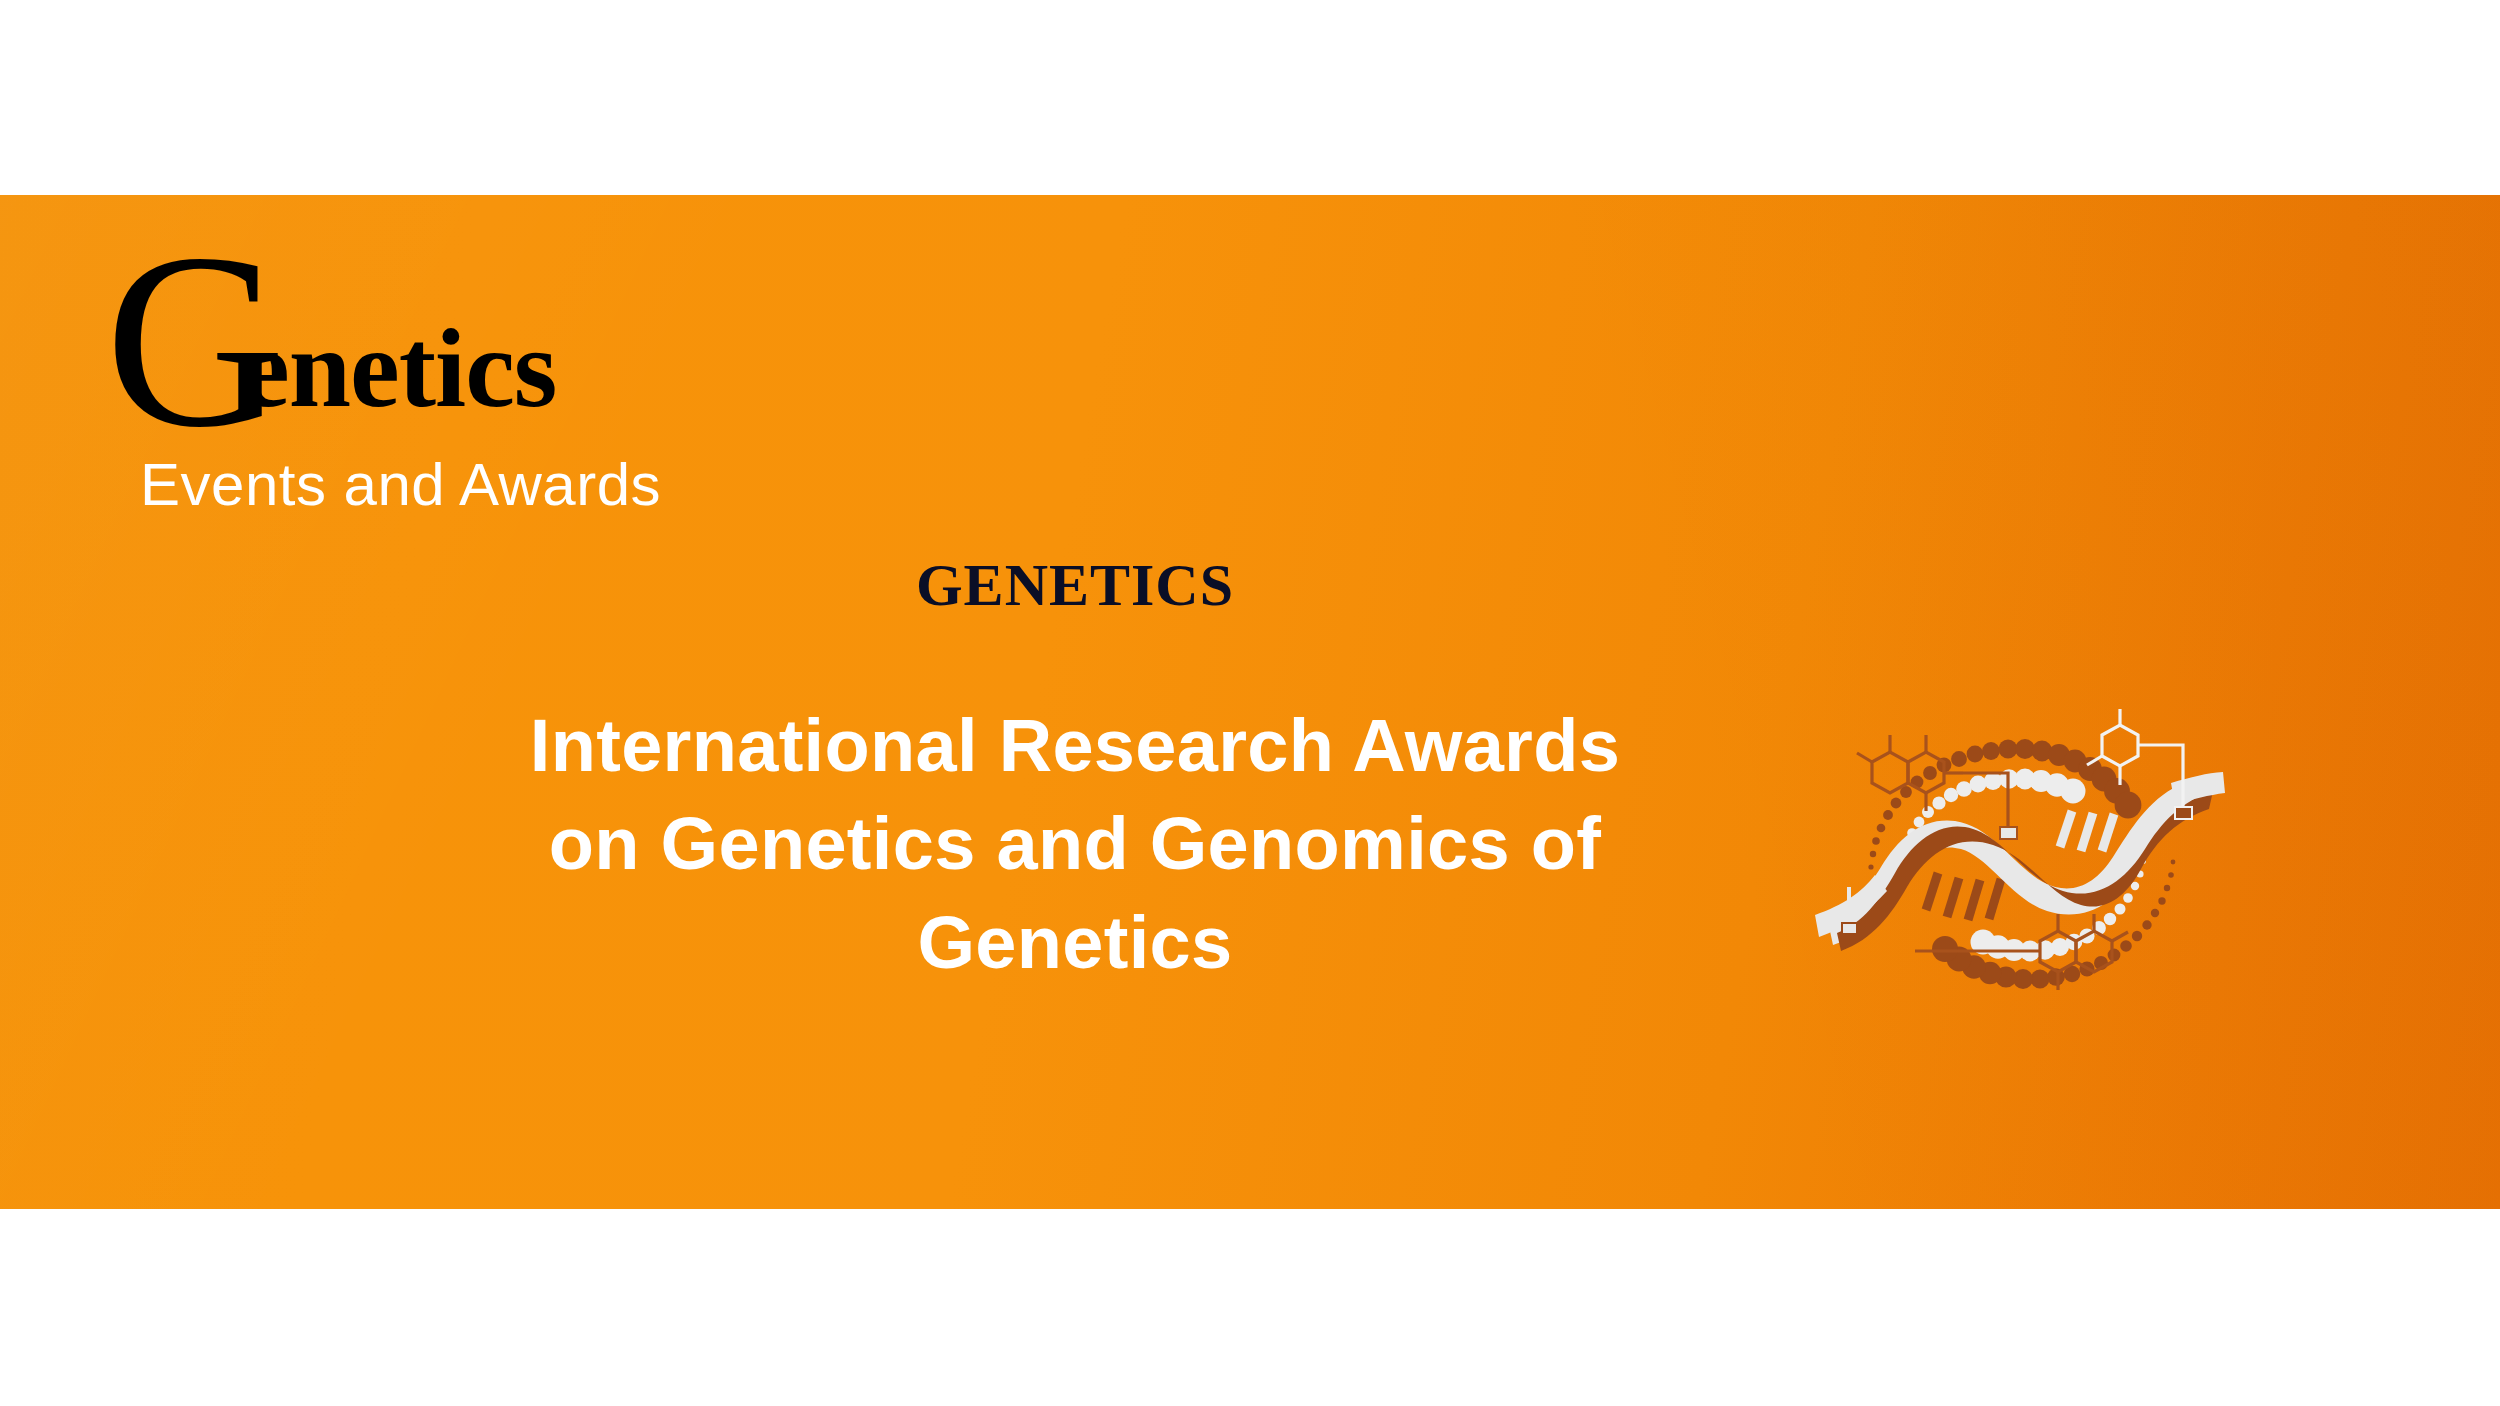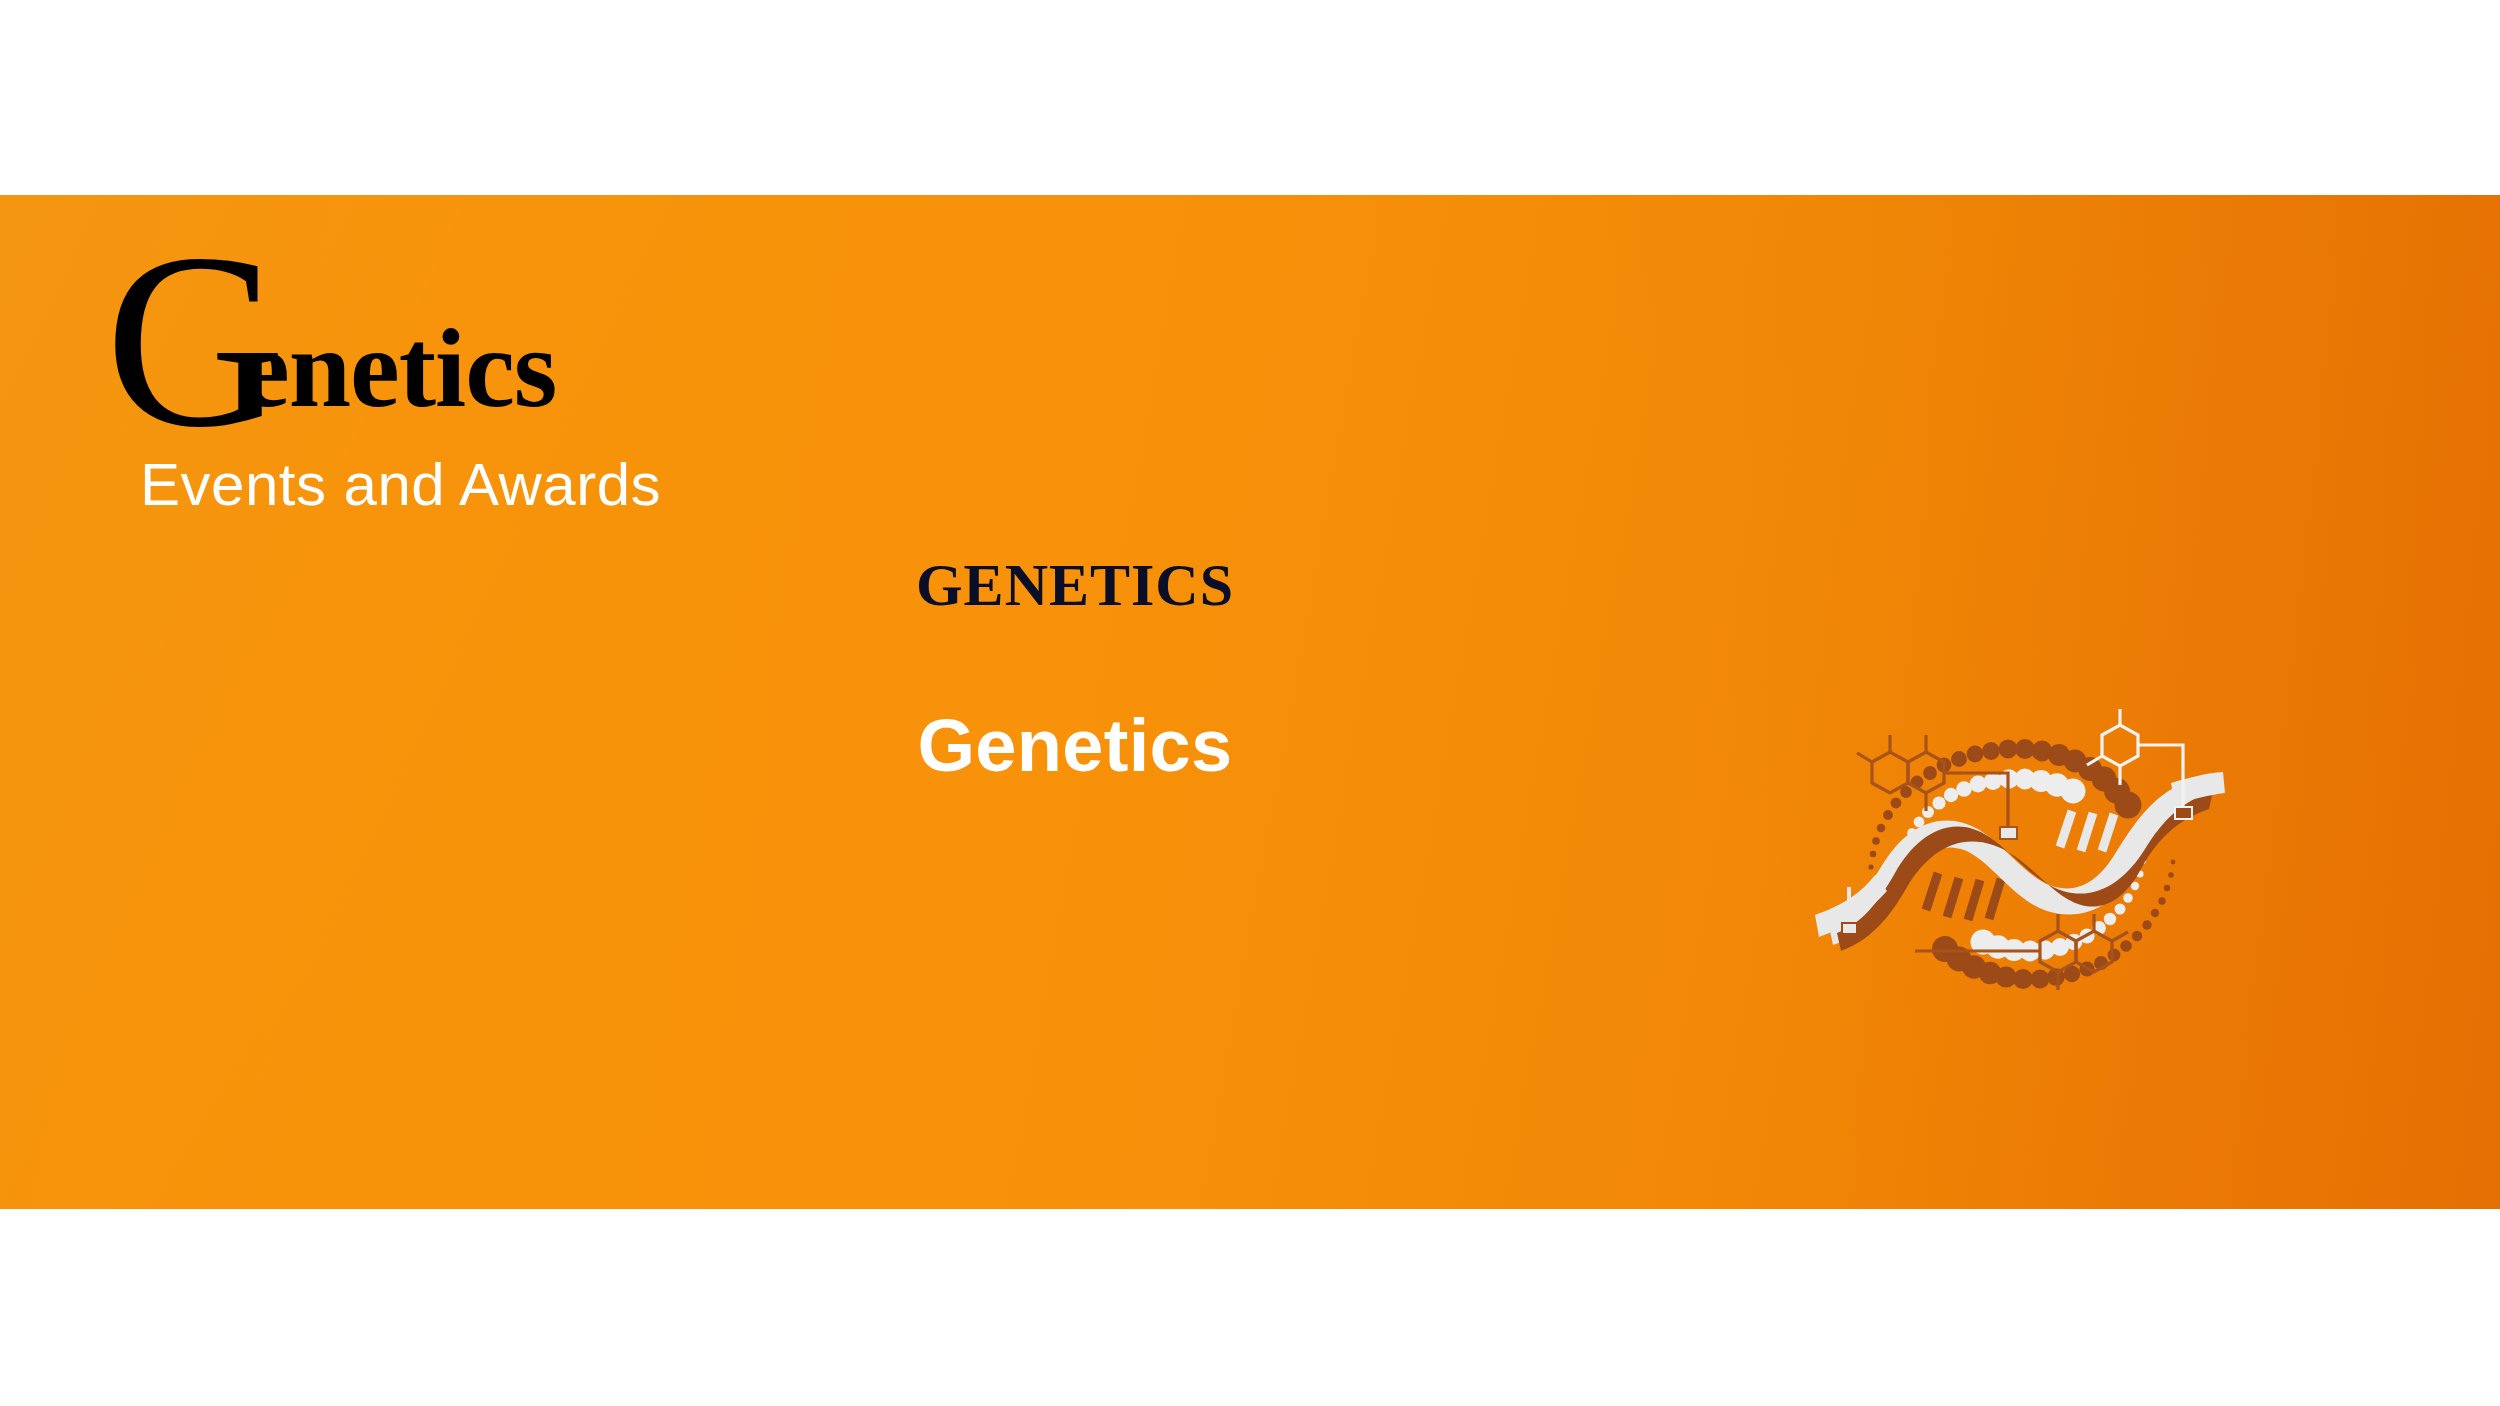--- a/index.html
+++ b/index.html
@@ -143,20 +143,22 @@
       <div id="logo-wordmark">
         <span class="logo-g">G</span>
         <span class="logo-rest">enetics</span>
       </div>
       <div id="logo-tagline">Events and Awards</div>
     </div>
 
     <div id="headline-area">
       <div id="event-kicker">GENETICS</div>
       <h1 id="event-title">
+        <span class="tline">International Research Awards</span>
+        <span class="tline">on Genetics and Genomics of</span>
         <span class="tline">Genetics</span>
       </h1>
     </div>
 
     <div id="dna-art">
       <svg viewBox="0 0 450 450" xmlns="http://www.w3.org/2000/svg" aria-hidden="true">
         <defs>
 
           <g id="dot-unit">
               <circle cx="0" cy="0" r="1"></circle>

